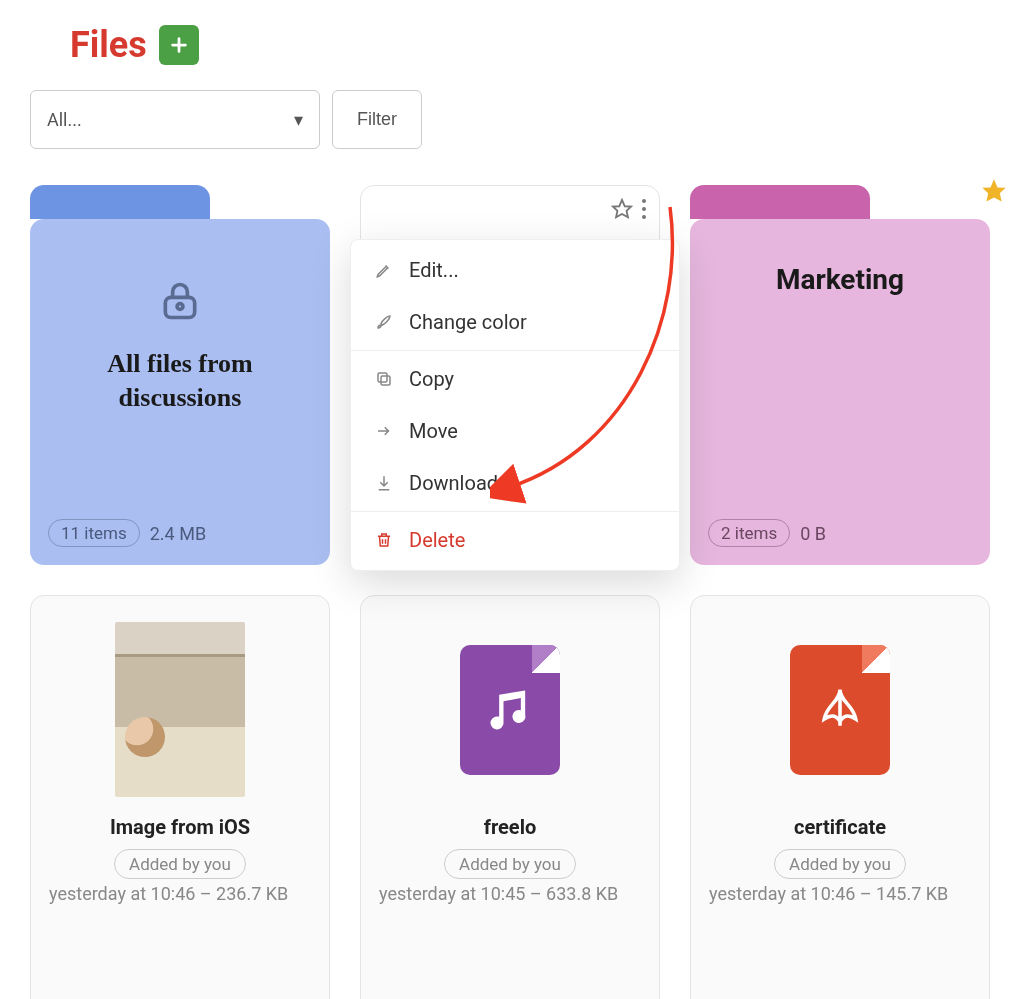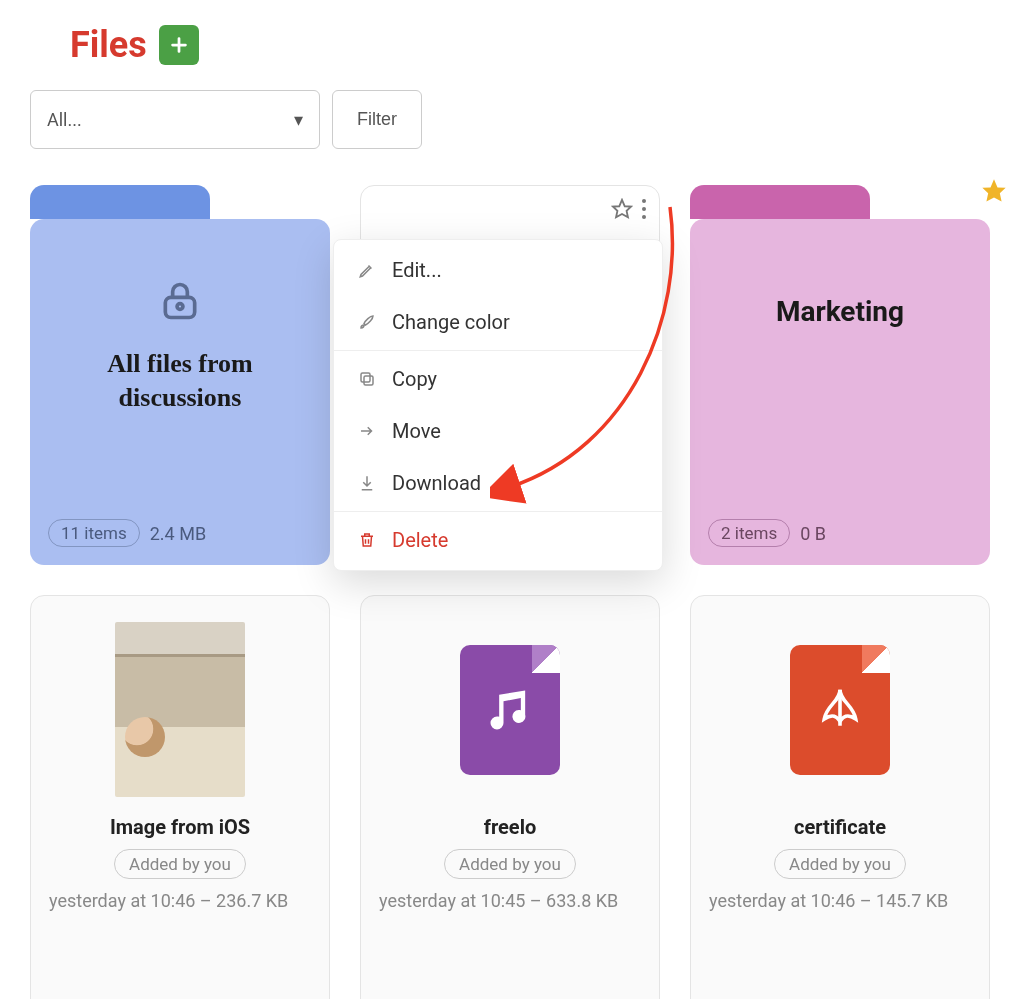--- a/index.html
+++ b/index.html
@@ -125,21 +125,21 @@
     font-weight: 700;
     color: #1a1a1a;
     text-align: center;
     line-height: 1.3;
     font-family: Liberation Serif, serif;
   }
   .folder-title-pink {
     font-size: 28px;
     font-weight: 700;
     color: #1a1a1a;
-    margin-top: 56px;
+    margin-top: 24px;
   }
   .folder-footer {
     position: absolute;
     bottom: 18px;
     left: 18px;
     display: flex;
     align-items: center;
     gap: 10px;
   }
   .pill {
@@ -213,33 +213,33 @@
     font-weight: 700;
     color: #222;
     margin-bottom: 10px;
   }
   .added-pill {
     border: 1.5px solid #ccc;
     border-radius: 16px;
     padding: 4px 14px;
     font-size: 17px;
     color: #888;
-    margin-bottom: 8px;
+    margin-bottom: 1px;
   }
   .file-meta {
     font-size: 18px;
     color: #888;
     align-self: flex-start;
     line-height: 1.5;
   }
   
   .dropdown {
     position: absolute;
     top: 54px;
-    left: 303px;
+    left: 320px;
     width: 330px;
     background: #fff;
     border: 1px solid #eee;
     border-radius: 8px;
     box-shadow: 0 12px 40px rgba(0,0,0,0.15);
     z-index: 50;
     padding: 4px 0;
   }
   .dropdown .item {
     display: flex;

